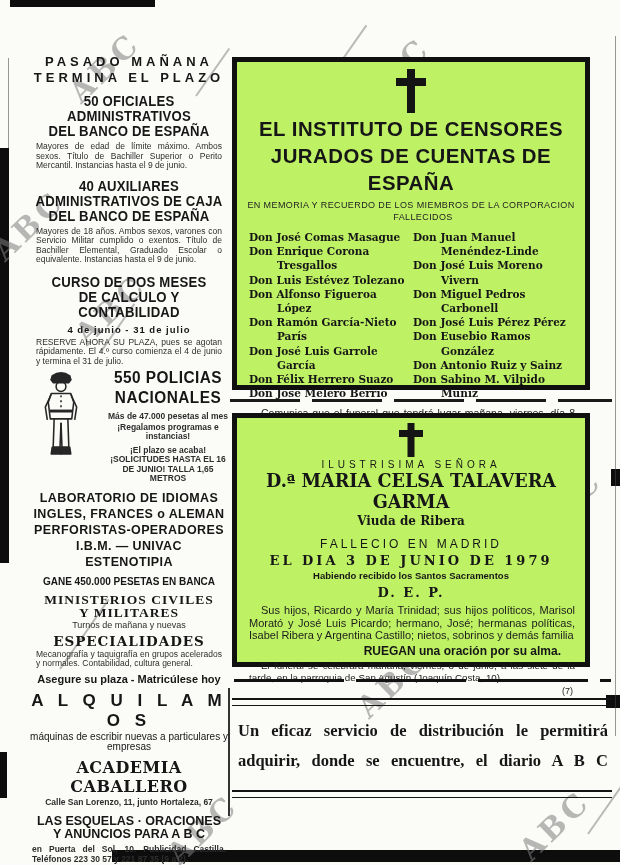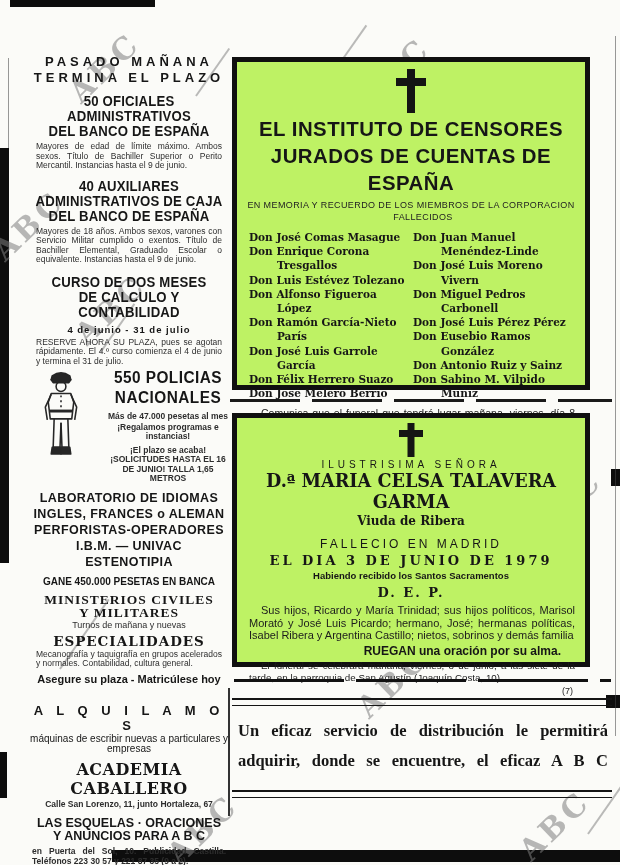--- a/index.html
+++ b/index.html
@@ -26,21 +26,21 @@
   .pol-fig{flex:0 0 66px;}
   .pol-right{flex:1;}
   .pol-head{font-weight:bold;font-size:16px;line-height:20px;transform:scaleX(.96);letter-spacing:.5px;}
   .small-center{font-size:8.5px;line-height:9.5px;margin-top:4px;color:#2d2d2d;font-weight:bold;}
   .serif-caps{font-family:Liberation Sans, sans-serif;font-weight:bold;font-size:12.5px;line-height:16px;letter-spacing:.4px;}
   .gane{font-weight:bold;font-size:10px;line-height:11px;}
   .serif-caps2{font-family:"Liberation Serif",serif;font-weight:bold;font-size:13.5px;line-height:13px;letter-spacing:1px;}
   .turnos{font-size:9px;margin-top:1px;color:#2d2d2d;}
   .espec{font-family:"DejaVu Serif",serif;font-weight:bold;font-size:13.5px;letter-spacing:1px;margin-top:3px;}
   .asegure{font-weight:bold;font-size:11px;margin-top:4px;}
-  .alquilamos{font-weight:bold;font-size:13px;letter-spacing:5px;margin-top:18px;}
+  .alquilamos{font-weight:bold;font-size:17px;letter-spacing:5px;margin-top:6px;}
   .alq-small{font-size:10px;line-height:10.5px;margin-top:1px;}
   .academia{font-family:"DejaVu Serif",serif;font-weight:bold;font-size:16px;margin-top:5px;letter-spacing:.5px;}
   .addr{font-weight:bold;font-size:8.5px;margin-top:1px;color:#2d2d2d;}
   .esqads{font-weight:bold;font-size:12.5px;line-height:13.5px;}
   .small-bold-just{font-weight:bold;font-size:8.5px;line-height:10px;text-align:justify;margin:2px 4px 0;color:#2d2d2d;}
 
   
   .obox{position:absolute;left:232px;width:348px;border:5px solid #101010;background:#bef264;text-align:center;}
   #box1{top:57px;height:323px;}
   #box2{top:413px;height:244px;}
@@ -231,18 +231,18 @@
     <p class="e2-funeral">El funeral se celebrará mañana, viernes, 8 de junio, a las siete de la tarde, en la parroquia de San Agustín (Joaquín Costa, 10).</p>
     <div class="e-ref">(7)</div>
   </div>
 
   <div class="rule-heavy" style="top:679px;"></div>
   <div class="rule-double" style="top:698px;"></div>
   <div class="vert-div"></div>
 
   <div class="footer-note">
     <div class="fn-line">Un eficaz servicio de distribución le permitirá</div>
-    <div class="fn-line">adquirir, donde se encuentre, el eficaz A B C</div>
+    <div class="fn-line">adquirir, donde se encuentre, el diario A B C</div>
   </div>
 
   <div class="rule-double" style="top:790px;"></div>
 
 </div>
 
 </body></html>

